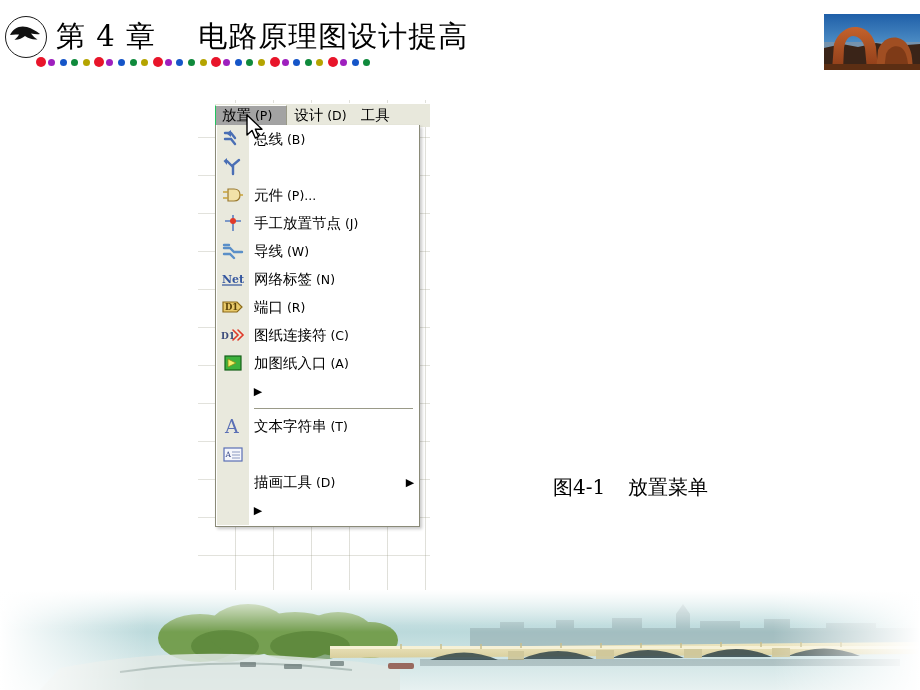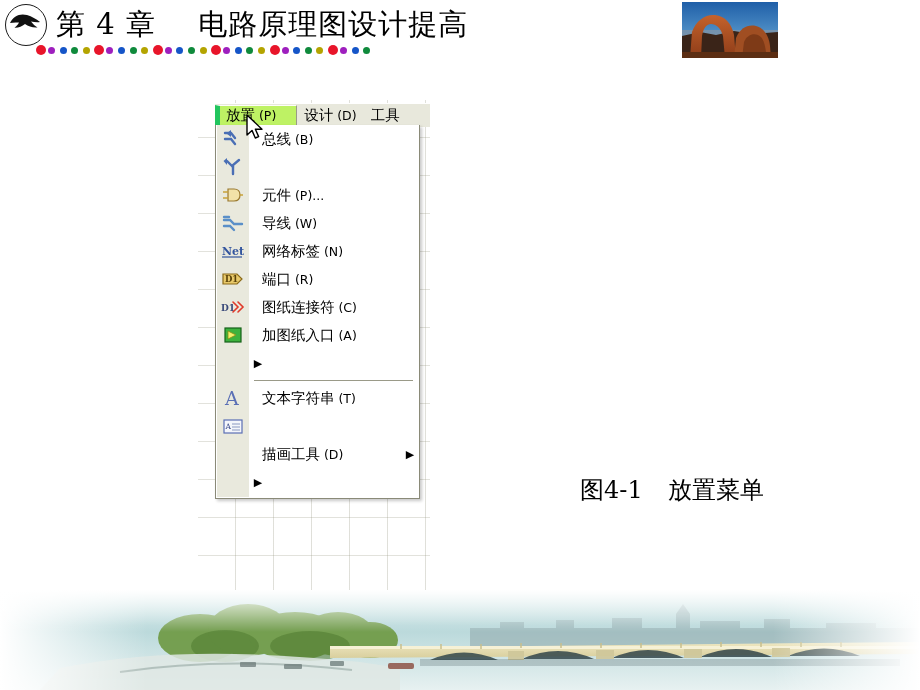--- a/index.html
+++ b/index.html
@@ -11,22 +11,22 @@
     height: 690px;
     background: #ffffff;
     font-family: "Liberation Sans", "DejaVu Sans", sans-serif;
     overflow: hidden;
     position: relative;
   }
 
   
   #slide-header {
     position: absolute;
-    left: 0; top: 0;
-    width: 778px;
+    left: 0; top: 12px;
+    width: 920px;
     height: 72px;
   }
   #header-logo {
     position: absolute;
     left: 3px; top: 3px;
     width: 48px; height: 44px;
   }
   #header-logo .logo-ring {
     position: absolute;
     left: 2px; top: 1px;
@@ -108,26 +108,26 @@
     white-space: nowrap;
   }
   .mb-item {
     font-family: "DejaVu Sans", "Liberation Sans", sans-serif;
     font-size: 14.5px;
     color: #000;
     padding: 2px 7px 3px 7px;
     line-height: 17px;
   }
   .mb-item.selected {
-    background: #bef264;
-    border-left: 5px solid #22c55e;
+    background: #a3a3a3;
+    border-left: 1px solid #22c55e;
     border-top: 1px solid #fdfdfa;
     border-right: 1px solid #9a9a88;
     box-sizing: border-box;
-    padding: 1px 20px 3px 6px;
+    padding: 1px 14px 3px 6px;
   }
   .mb-item .acc { font-size: 12.5px; }
 
   
   #place-menu {
     position: absolute;
     left: 17px; top: 25px;
     width: 205px;
     background: #ffffff;
     border: 1px solid #8a8a78;
@@ -162,21 +162,21 @@
     align-items: center;
     justify-content: center;
   }
   .mi-label {
     flex: 1;
     font-family: "DejaVu Sans", "Liberation Sans", sans-serif;
     font-size: 14.5px;
     color: #000000;
     line-height: 18px;
     white-space: nowrap;
-    padding-left: 13px;
+    padding-left: 5px;
   }
   .mi-label .acc {
     font-size: 12.5px;
     letter-spacing: 0;
   }
   .mi-arrow {
     width: 18px;
     min-width: 18px;
     font-size: 11px;
     color: #000;
@@ -196,24 +196,23 @@
     width: 20px; height: 28px;
     z-index: 30;
     pointer-events: none;
   }
 
   
   #figure-caption {
     position: absolute;
     left: 553px; top: 474px;
     font-family: "DejaVu Serif", "Liberation Serif", serif;
-    font-size: 24px;
+    font-size: 20px;
     color: #000;
     white-space: nowrap;
-    margin-left: 27px;
   }
   #figure-caption .ch {
     font-family: "DejaVu Sans", "Liberation Sans", sans-serif;
   }
 
   
   #footer-image {
     position: absolute;
     left: 0; bottom: 0;
     width: 920px; height: 100px;
@@ -343,20 +342,30 @@
               <path d="M6 4 L12 4 Q18 4 18 10 Q18 16 12 16 L6 16 Z" fill="#f2e2a8" stroke="#9a7a30" stroke-width="1.2"></path>
               <path d="M1 7 L6 7 M1 13 L6 13 M18 10 L21 10" stroke="#c8a23a" stroke-width="1.6"></path>
             </svg>
           </div>
           <div class="mi-label"><span>元件</span><span class="acc">  (P)...</span></div>
           <div class="mi-arrow"></div>
         </div>
         <div class="menu-item">
           <div class="mi-icon">
             <svg width="22" height="20" viewBox="0 0 22 20">
+              <path d="M11 2 L11 18 M3 8 L19 8" stroke="#5a7ec0" stroke-width="1.6"></path>
+              <circle cx="11" cy="8" r="3" fill="#e03a2a"></circle>
+            </svg>
+          </div>
+          <div class="mi-label"><span>手工放置节点</span><span class="acc">  (J)</span></div>
+          <div class="mi-arrow"></div>
+        </div>
+        <div class="menu-item">
+          <div class="mi-icon">
+            <svg width="22" height="20" viewBox="0 0 22 20">
               <g stroke="#5a8fc8" stroke-width="2.4" fill="none" stroke-linecap="round">
                 <path d="M2 7 L8 7 L12 11 L20 11"></path>
                 <path d="M2 13 L8 13 L12 17"></path>
                 <path d="M2 4 L7 4"></path>
               </g>
             </svg>
           </div>
           <div class="mi-label"><span>导线</span><span class="acc">  (W)</span></div>
           <div class="mi-arrow"></div>
         </div>

